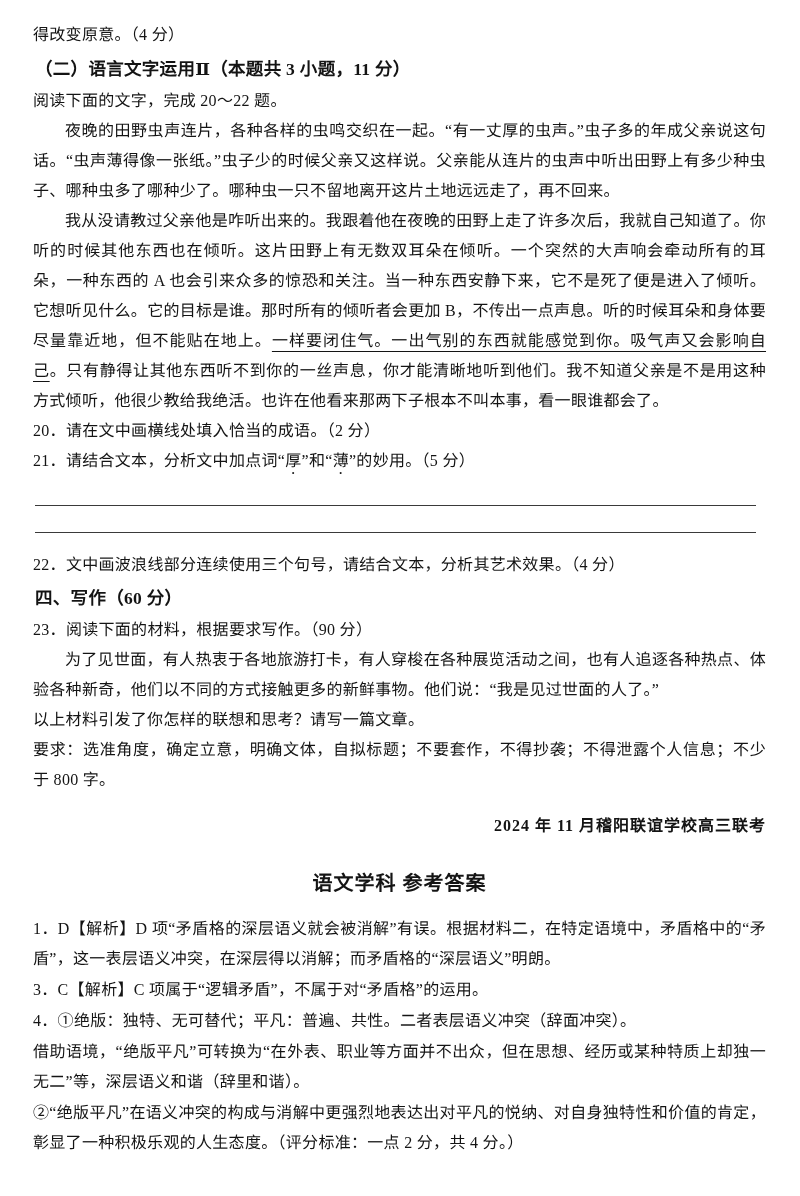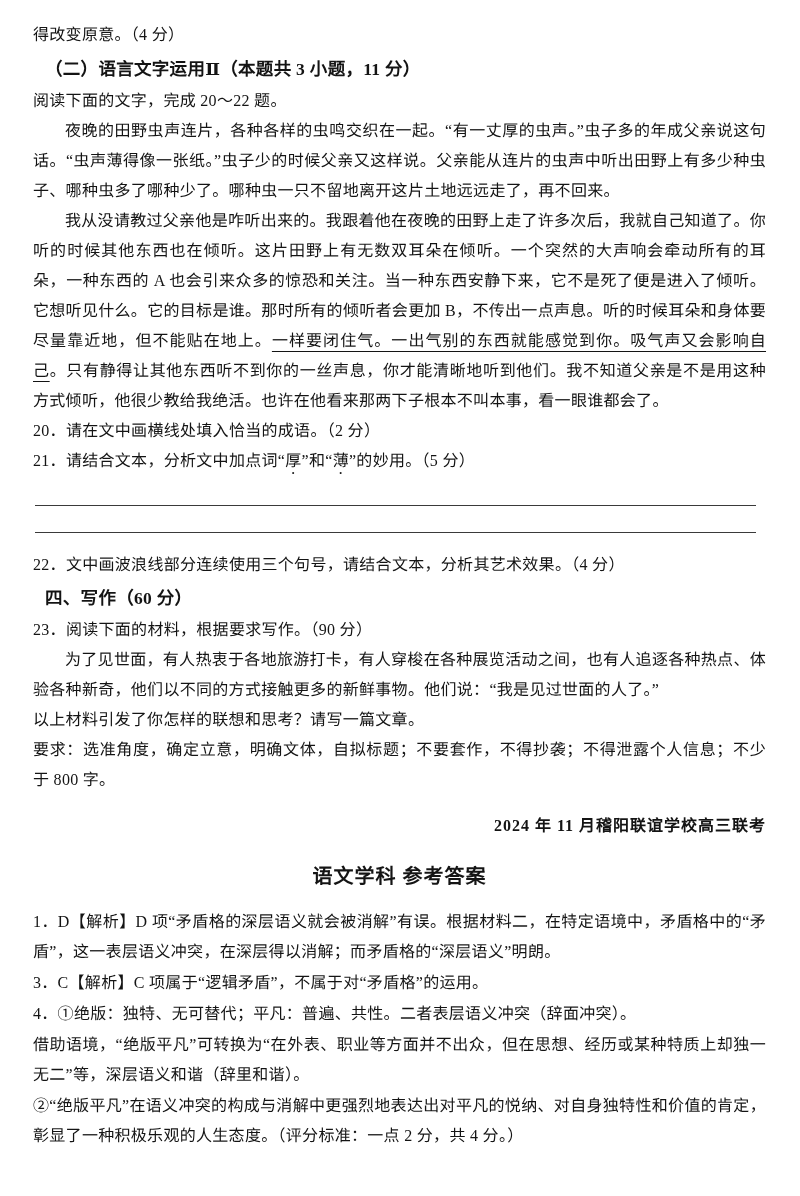--- a/index.html
+++ b/index.html
@@ -21,21 +21,21 @@
     font-size: 16px;
     line-height: 30px;
     text-align: justify;
     letter-spacing: 0.3px;
   }
   .para-indent { text-indent: 2em; }
   .section-heading {
     font-size: 17.5px;
     font-weight: bold;
     line-height: 32px;
-    margin: 3px 0 1px 12px;
+    margin: 3px 0 1px 2px;
     letter-spacing: 0.3px;
   }
   .underline-seg {
     text-decoration: underline;
     text-underline-offset: 5px;
     text-decoration-thickness: 1px;
   }
   .dotted-char {
     text-emphasis: filled dot #141414;
     -webkit-text-emphasis: filled dot #141414;
@@ -58,21 +58,21 @@
     font-weight: bold;
     line-height: 30px;
     margin-top: 16px;
     letter-spacing: 1px;
   }
   .answers-subtitle {
     text-align: center;
     font-size: 20px;
     font-weight: bold;
     line-height: 30px;
-    margin-top: 20px;
+    margin-top: 27px;
     margin-bottom: 16px;
     letter-spacing: 1px;
   }
   .answer-para { margin-top: 1px; }
 </style>
 </head>
 <body>
 
 <div class="doc">
 

